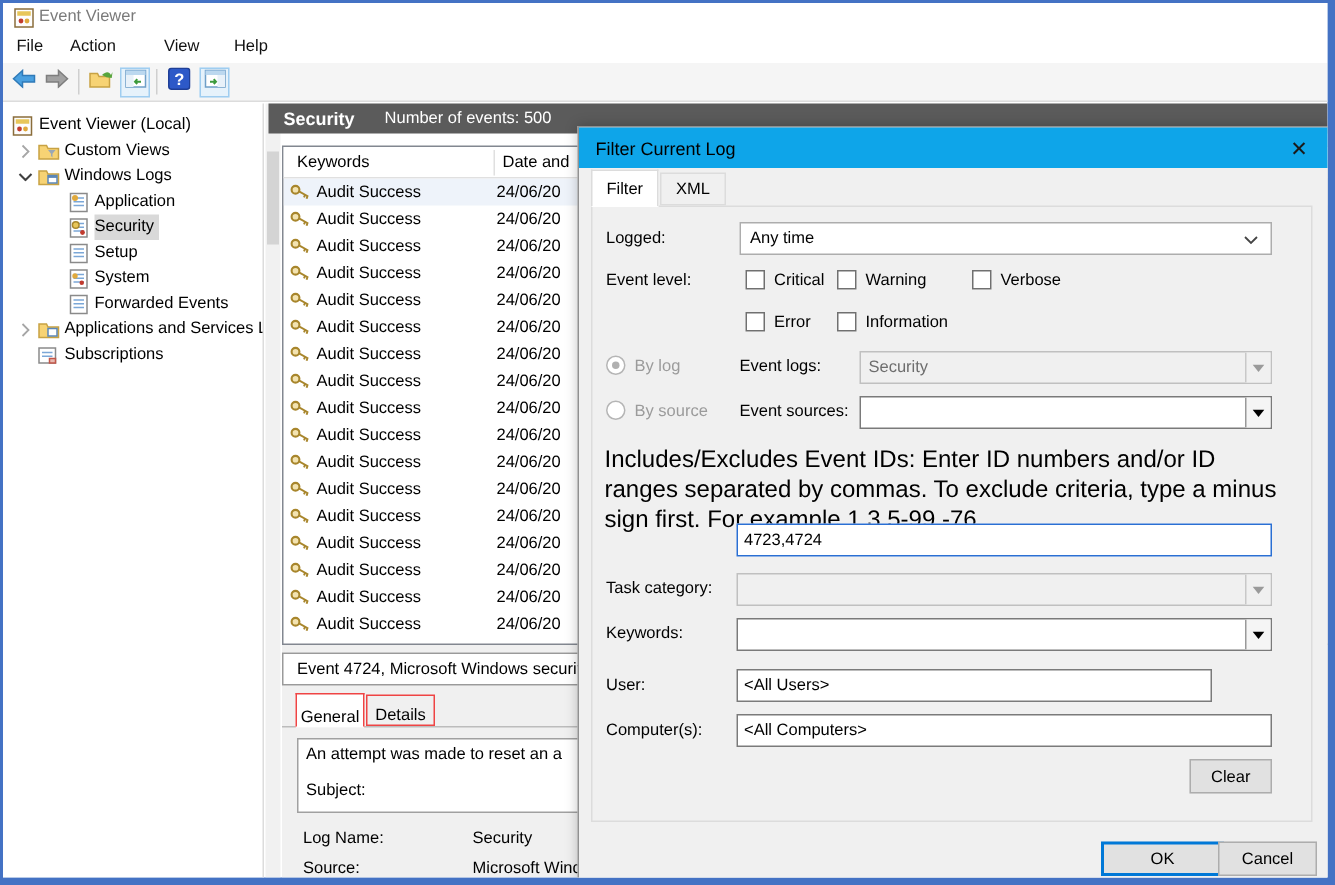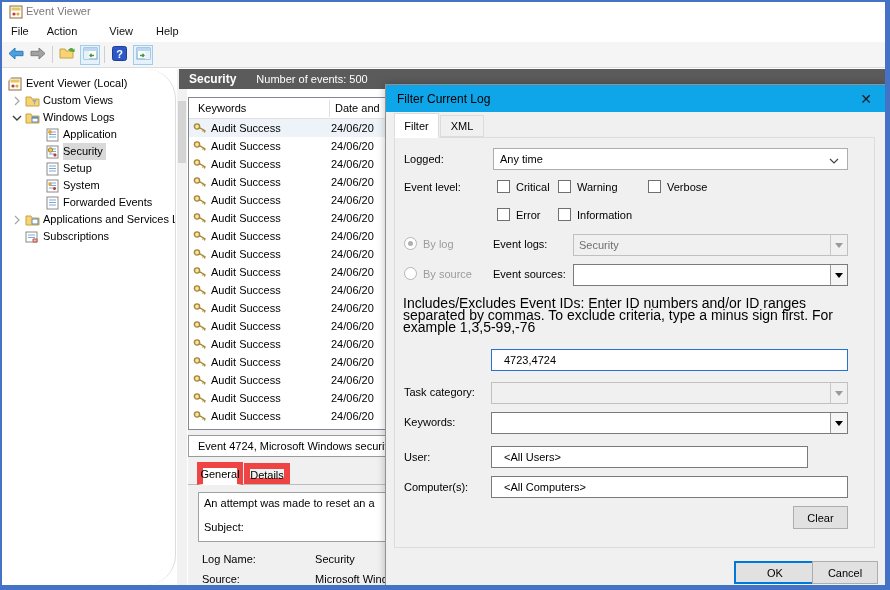--- a/index.html
+++ b/index.html
@@ -13,21 +13,21 @@
   #titlebar{left:0;top:0;right:0;height:20px;background:#fff;}
   #titlebar .ttext{position:absolute;left:24px;top:3px;font-size:11px;color:#7a7a7a;}
   #menubar{left:0;top:20px;right:0;height:20px;background:#fff;}
   .menu-item{position:relative;float:left;padding:3px 9px;font-size:11px;color:#111;}
   #toolbar{left:0;top:40px;right:0;height:26px;background:#f5f5f5;border-bottom:1px solid #dcdcdc;}
   .tbtn{position:absolute;top:3px;width:20px;height:20px;display:flex;align-items:center;justify-content:center;}
   .tbtn.boxed{border:1px solid #9fcdf0;background:#e6f2fb;}
   .tsep{position:absolute;top:4px;width:1px;height:17px;background:#cfcfcf;}
 
   
-  #tree{left:0;top:67px;width:174px;bottom:0;background:#fff;border-right:1px solid #dcdcdc;overflow:hidden;border-radius:30px;}
+  #tree{left:0;top:67px;width:174px;bottom:0;background:#fff;border-right:1px solid #dcdcdc;overflow:hidden;}
   #treescroll{left:175px;top:67px;width:10px;bottom:0;background:#f1f1f1;}
   #treethumb{position:absolute;left:1px;top:32px;width:8px;height:62px;background:#d4d4d4;}
   .titem{position:relative;height:17px;line-height:17px;font-size:11px;white-space:nowrap;display:flex;align-items:center;}
   .titem .tw{width:14px;display:inline-flex;justify-content:center;flex:none;}
   .titem .ticon{width:16px;display:inline-flex;justify-content:center;flex:none;margin-right:3px;}
   .titem .tsel{display:inline-flex;align-items:center;height:17px;padding:0 3px 0 0;}
   .titem .tsel.on{background:#d9d9d9;}
   .lv0{padding-left:5px;} .lv1{padding-left:8px;} .lv2{padding-left:42px;}
 
   
@@ -44,22 +44,22 @@
   .lrow.sel{background:#eef3fa;}
   .lrow .kicon{width:15px;margin-left:4px;flex:none;display:flex;}
   .lrow .kw{margin-left:3px;width:118px;flex:none;}
   .lrow .dt{margin-left:2px;}
 
   
   #split{left:186px;top:428px;right:0;height:4px;background:#f0f0f0;}
   #detail{left:186px;top:432px;right:0;bottom:0;background:#f0f0f0;}
   #dtitle{position:absolute;left:0;top:1px;right:0;height:22px;background:#fff;border:1px solid #9a9a9a;
           font-size:11px;display:flex;align-items:center;padding-left:9px;}
-  .dtab{position:absolute;top:29px;height:21px;font-size:11px;display:flex;align-items:flex-start;justify-content:center;
-        border:6px solid #ef4444;background:#f0f0f0;}
+  .dtab{position:absolute;top:29px;height:21px;font-size:11px;display:flex;align-items:flex-end;justify-content:center;
+        border:1px solid #ef4444;background:#f0f0f0;}
   .dtab.active{background:#fff;border-bottom:1px solid #fff;height:23px;top:28px;z-index:2;}
   #dtabline{position:absolute;left:0;top:50px;right:0;height:1px;background:#bcbcbc;}
   #dmsgbox{position:absolute;left:10px;top:58px;width:260px;height:50px;background:#fff;border:1px solid #a0a0a0;
            font-size:11px;padding:4px 0 0 5px;}
   #dmsgbox .subj{margin-top:12px;}
   .dfield{position:absolute;font-size:11px;}
   .dfield .fl{display:inline-block;width:110px;}
 
   
   #dialog{left:383px;top:82px;width:502px;height:503px;background:#f0f0f0;border:1px solid #919191;z-index:10;
@@ -81,22 +81,22 @@
   .combo2 .val{font-size:11px;margin-left:5px;flex:1;}
   .combo2 .dbtn{width:17px;height:100%;background:#f5f5f5;border-left:1px solid #999;
                 display:flex;align-items:center;justify-content:center;flex:none;}
   .combo2.disabled{background:#f0f0f0;border-color:#c0c0c0;}
   .combo2.disabled .val{color:#6e6e6e;}
   .combo2.disabled .dbtn{background:#f0f0f0;border-left-color:#c8c8c8;}
   .cb{position:absolute;width:13px;height:13px;background:#fff;border:1px solid #707070;}
   .cblbl{position:absolute;font-size:11px;}
   .radio{position:absolute;width:13px;height:13px;border-radius:50%;background:#fff;border:1px solid #b5b5b5;}
   .radio .dot{position:absolute;left:3px;top:3px;width:5px;height:5px;border-radius:50%;background:#b0b0b0;}
-  .dhint{position:absolute;left:17px;top:212px;width:455px;font-size:14px;line-height:12px;}
-  .dinput{position:absolute;height:22px;border:1px solid #7a7a7a;background:#fff;font-size:11px;padding:0 12px;outline:none;}
+  .dhint{position:absolute;left:17px;top:212px;width:455px;font-size:16px;line-height:20px;}
+  .dinput{position:absolute;height:22px;border:1px solid #7a7a7a;background:#fff;font-size:11px;padding:0 4px;outline:none;}
   .dinput.focusblue{border:1px solid #2a6fd3;}
   .btn{position:absolute;height:23px;background:#e1e1e1;border:1px solid #adadad;font-size:11px;
        display:flex;align-items:center;justify-content:center;}
   .btn.default{border:2px solid #0078d7;}
 </style>
 </head>
 <body>
 
 <div id="stage">
 

